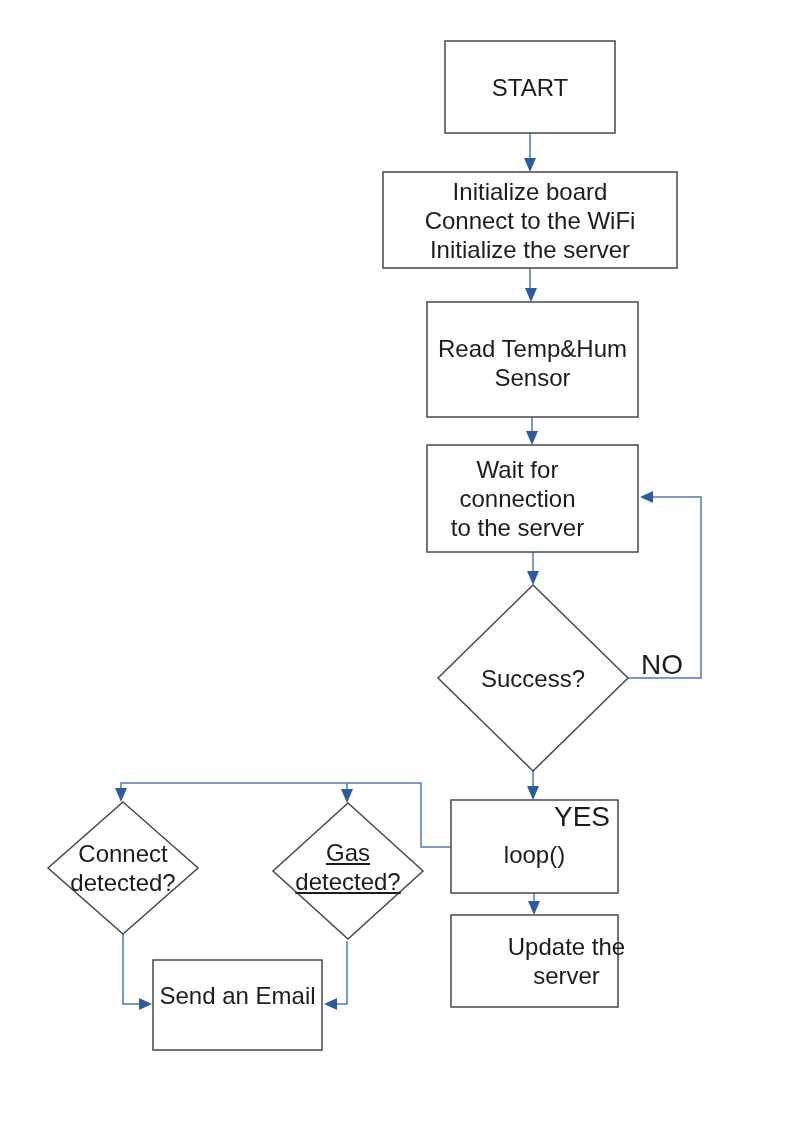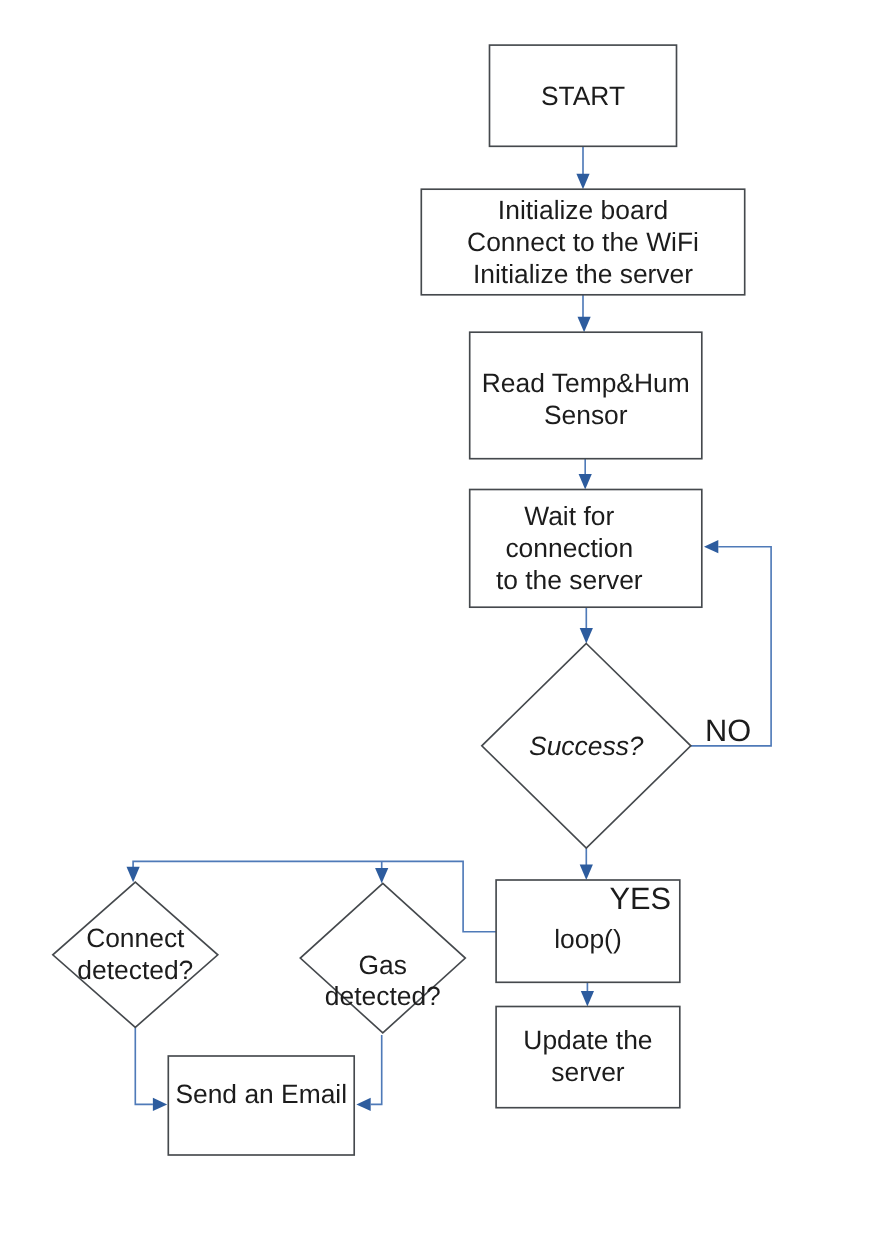--- a/index.html
+++ b/index.html
@@ -79,26 +79,26 @@
   </svg>
 
   <div class="node-label" style="left:445px; top:41px;  width:170px; height:92px;">START</div>
   <div class="node-label" style="left:383px; top:172px; width:294px; height:96px;">Initialize board
 Connect to the WiFi
 Initialize the server</div>
   <div class="node-label" style="left:427px; top:302px; width:211px; height:122px;">Read Temp&amp;Hum
 Sensor</div>
   <div class="node-label" style="left:427px; top:445px; width:181px; height:107px;border-radius:22px;">Wait for connection
 to the server</div>
-  <div class="node-label" style="left:438px; top:585px; width:190px; height:186px;font-style:italic;">Success?</div>
+  <div class="node-label" style="left:438px; top:585px; width:190px; height:186px;">Success?</div>
   <div class="node-label" style="left:451px; top:800px; width:167px; height:109px;">loop()</div>
-  <div class="node-label" style="left:451px; top:915px; width:167px; height:92px;">Update the
+  <div class="node-label" style="left:451px; top:915px; width:167px; height:92px;padding-left:32px;">Update the
 server</div>
   <div class="node-label" style="left:48px;  top:802px; width:150px; height:132px;">Connect
 detected?</div>
-  <div class="node-label" style="left:273px; top:824px; width:150px; height:136px;">Gas
+  <div class="node-label" style="left:273px; top:799px; width:150px; height:136px;text-decoration:underline;">Gas
 detected?</div>
   <div class="node-label" style="left:153px; top:960px; width:169px; height:70px;">Send an Email</div>
 
   <span class="edge-label" style="left:554px; top:769px;margin-top:36px;">YES</span>
   <span class="edge-label" style="left:641px; top:653px;">NO</span>
 
 </div>
 
 </body></html>

